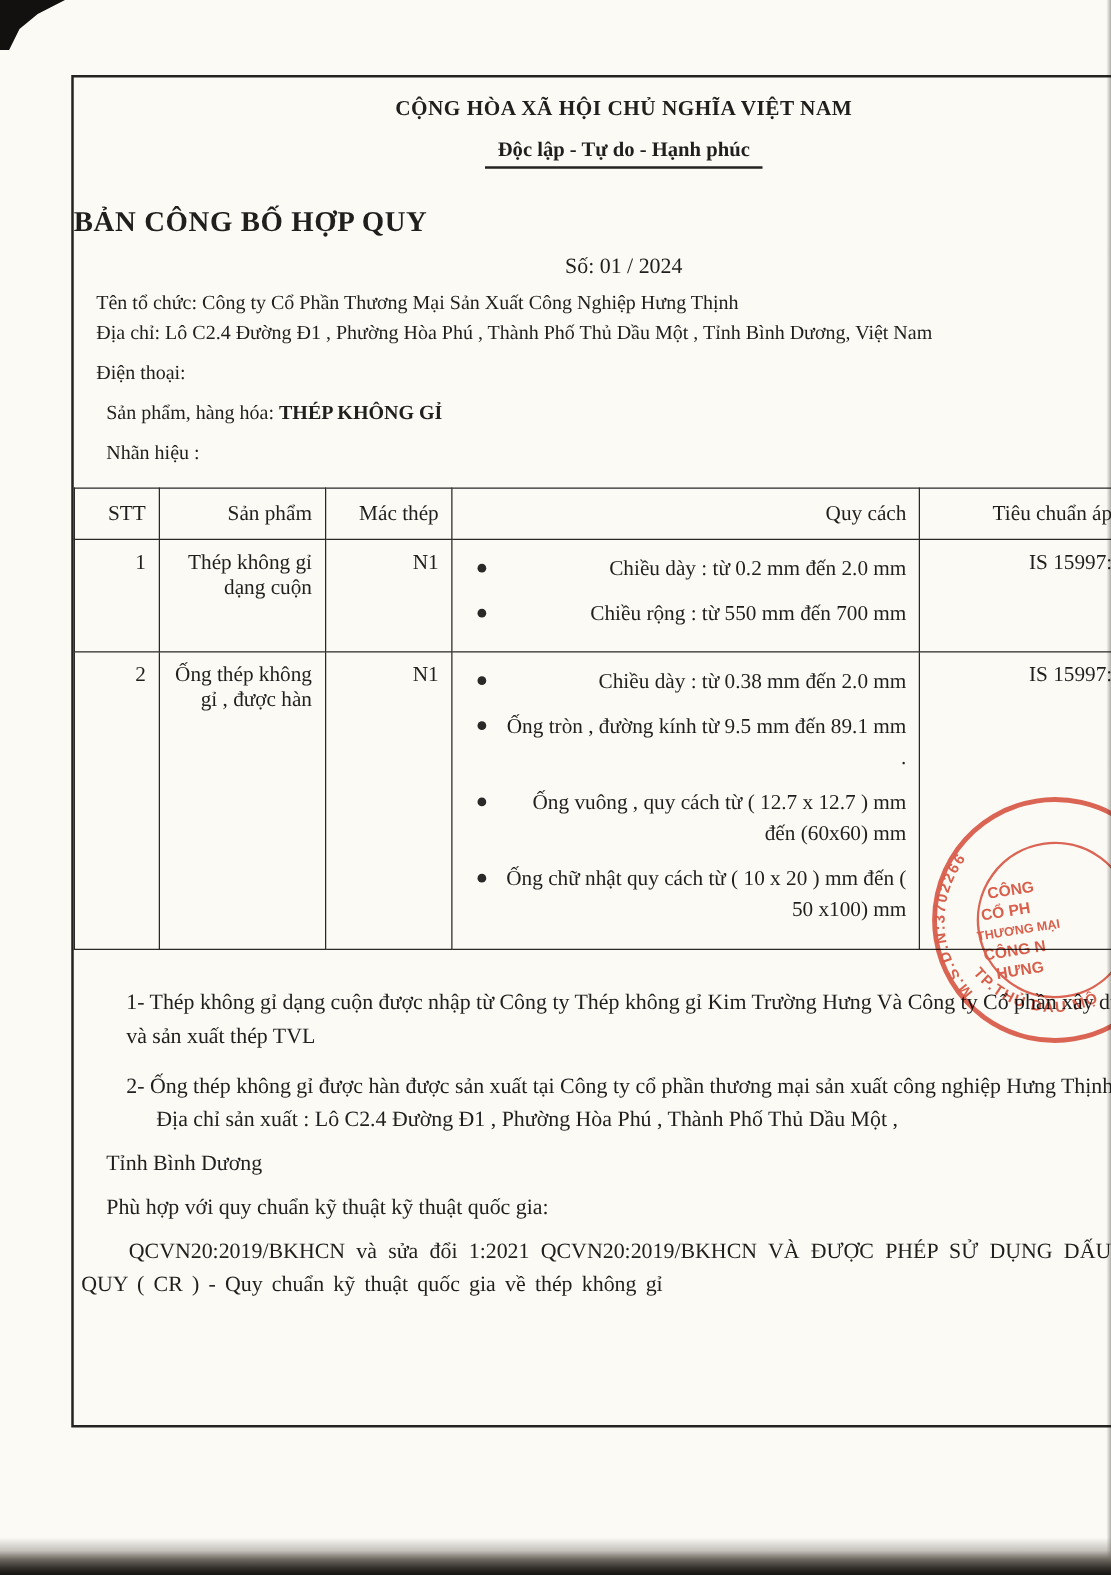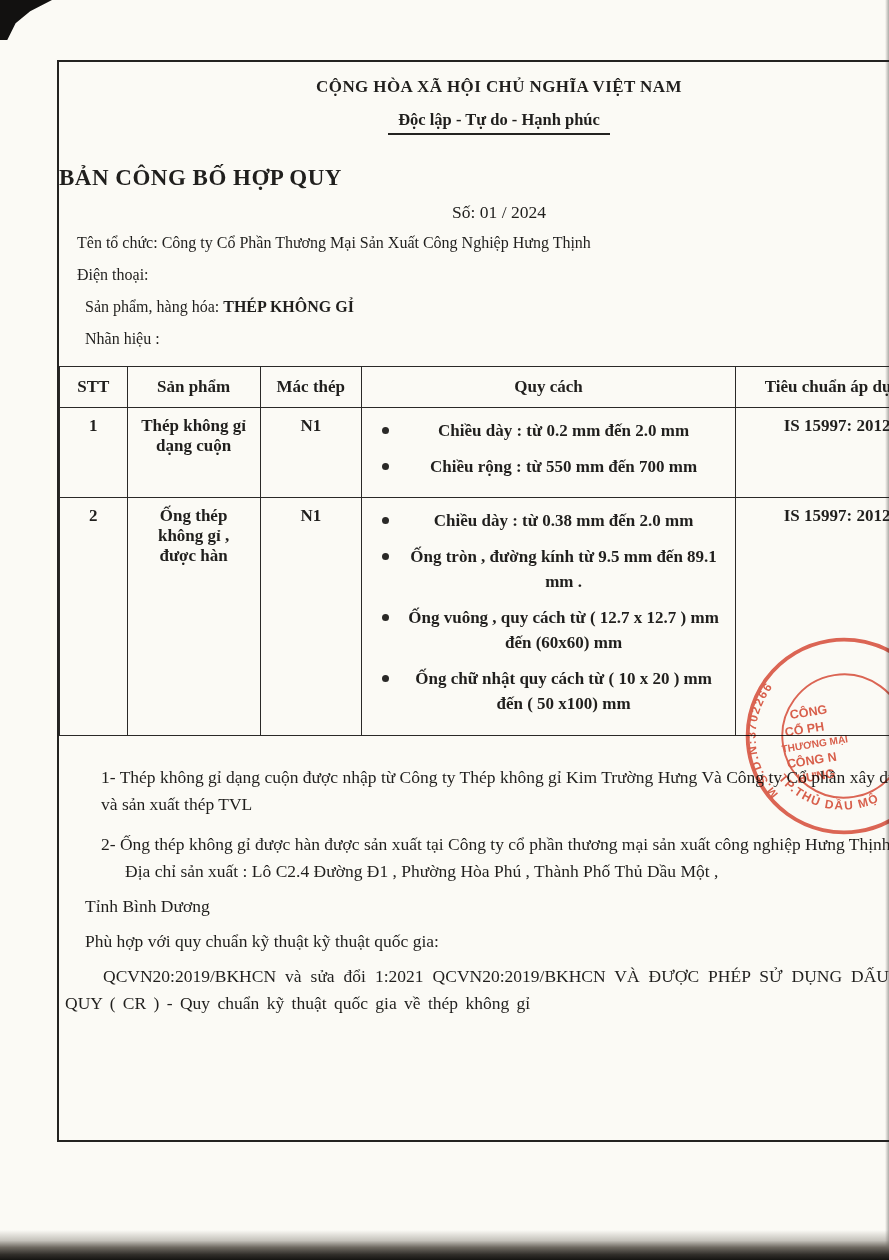--- a/index.html
+++ b/index.html
@@ -42,22 +42,22 @@
   .bold{font-weight:bold;}
   
   table.spec{
     width:100%;margin-top:15px;border-collapse:collapse;table-layout:fixed;
     font-size:17px;
   }
   table.spec th,table.spec td{
     border:1.6px solid #2a2927;
     padding:8px 10px;
     vertical-align:top;
-    font-weight:bold;
-    text-align:center;
+    font-weight:normal;
+    text-align:right;
     box-sizing:border-box;
   }
   table.spec th{padding:10px 10px;}
   th.c-stt,td.c-stt{text-align:center;}
   td.c-grade{text-align:center;}
   ul.specs{list-style:none;margin:2px 0 0 0;padding:0;}
   ul.specs li{
     position:relative;padding-left:30px;margin:0 0 10px 0;line-height:1.5;
   }
   ul.specs li::before{
@@ -106,20 +106,21 @@
       <div class="motto">
         <span>Độc lập - Tự do - Hạnh phúc</span>
       </div>
     </div>
 
     <h1 class="doc-title">BẢN CÔNG BỐ HỢP QUY</h1>
     <div class="doc-number">Số: 01 / 2024</div>
 
     <p class="para">
       <span>Tên tổ chức: Công ty Cổ Phần Thương Mại Sản Xuất Công Nghiệp Hưng Thịnh</span><br>
+      <span>Địa chỉ: Lô C2.4 Đường Đ1 , Phường Hòa Phú , Thành Phố Thủ Dầu Một , Tỉnh Bình Dương, Việt Nam</span>
     </p>
     <p class="para">Điện thoại:</p>
     <p class="para indent1">
       <span>Sản phẩm, hàng hóa: </span><span class="bold">THÉP KHÔNG GỈ</span>
     </p>
     <p class="para indent1">Nhãn hiệu :</p>
 
     <table class="spec">
       <colgroup>
         <col style="width:60px">

